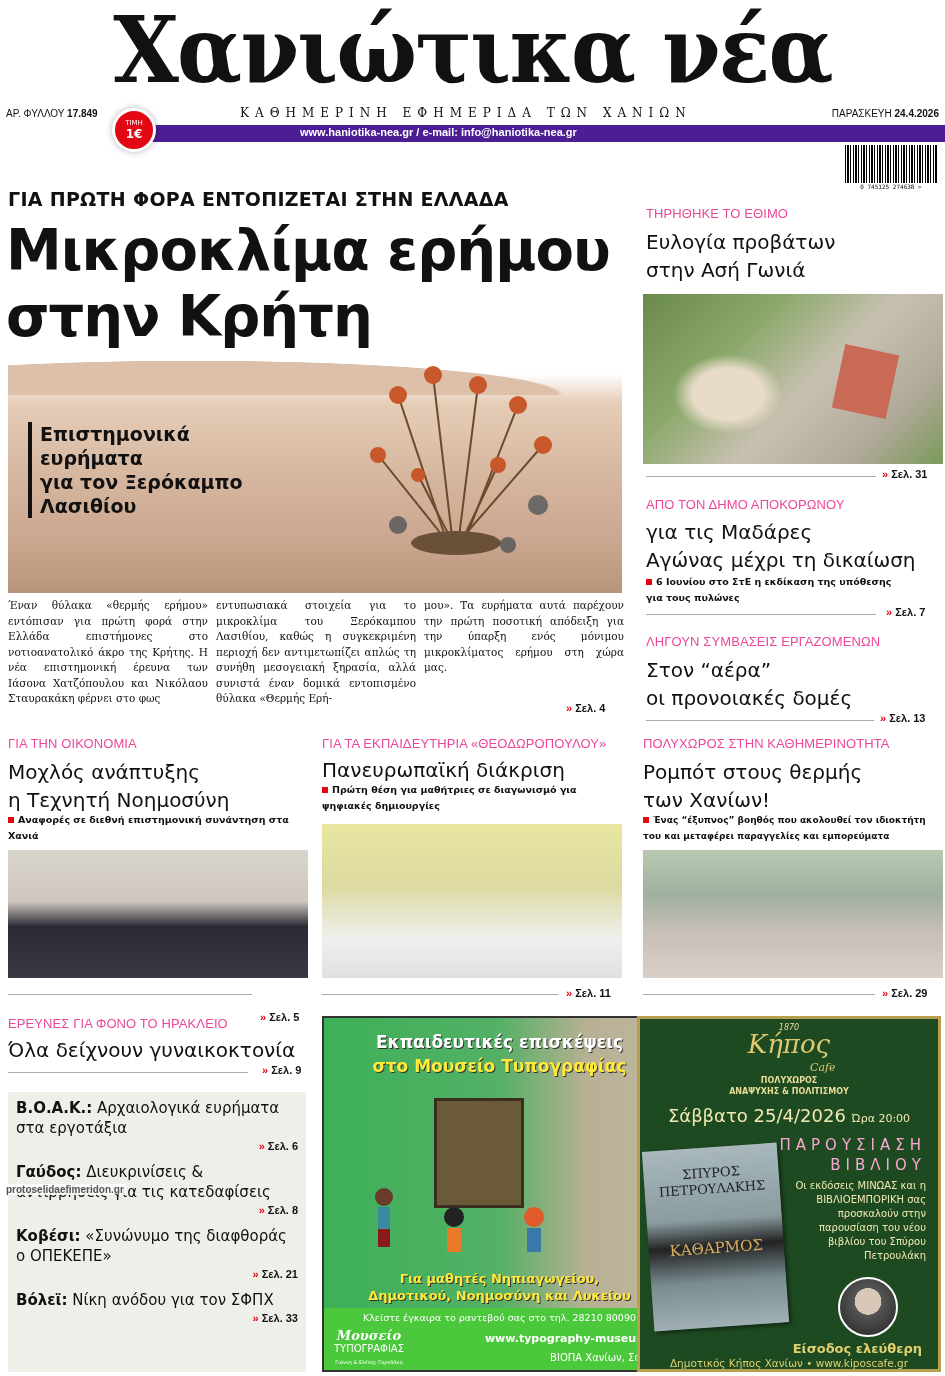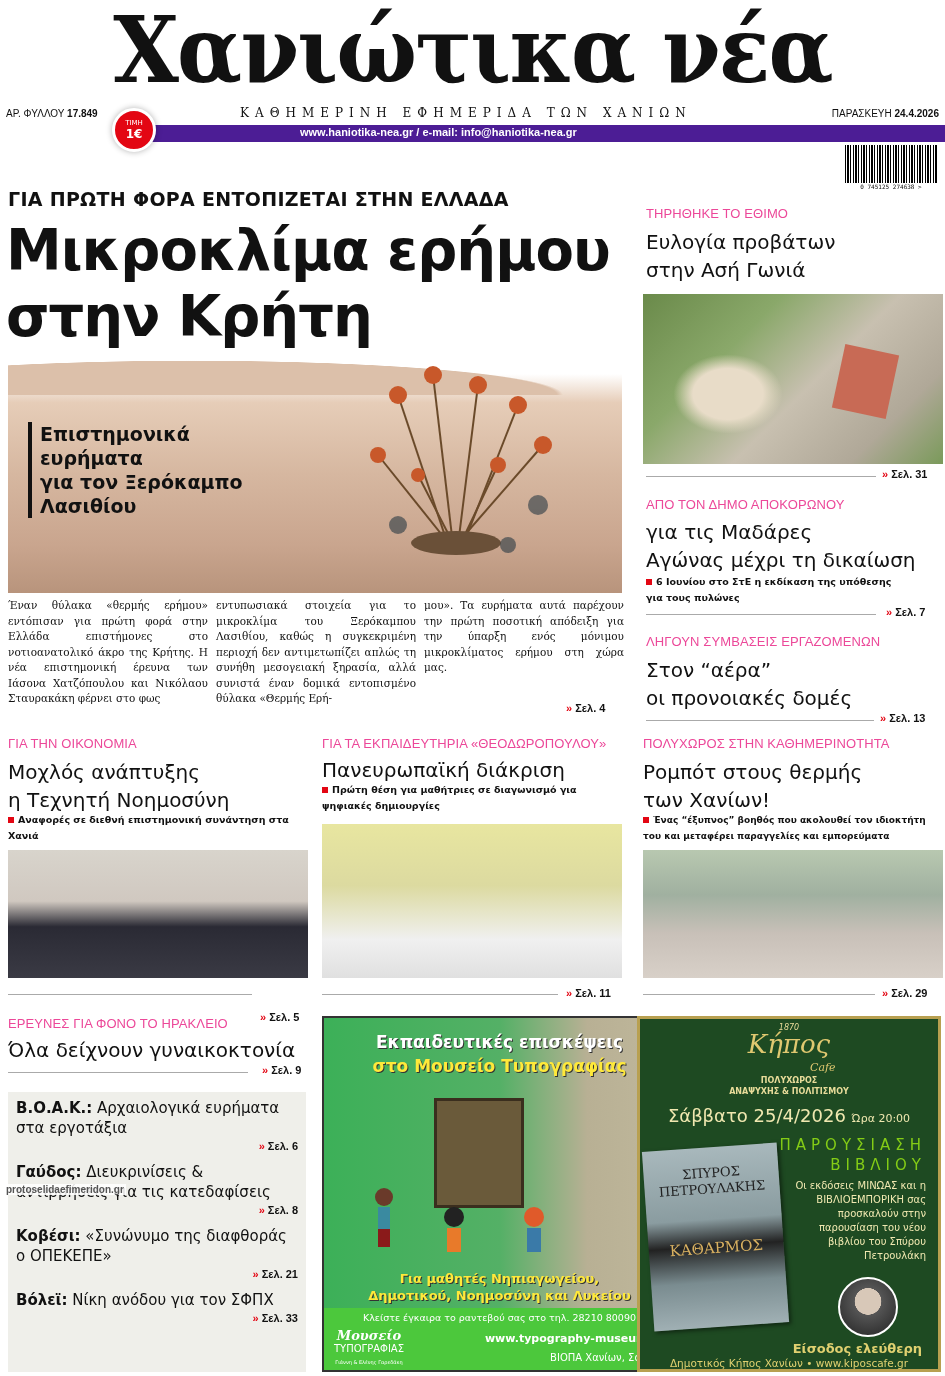--- a/index.html
+++ b/index.html
@@ -69,21 +69,21 @@
   .ad-museum .green .url { position: absolute; right: 10px; top: 24px; font-weight: bold; font-size: 11px; }
   .ad-museum .green .addr { position: absolute; right: 16px; top: 44px; font-size: 10px; }
 
   .ad-kipos { left: 637px; top: 1016px; width: 304px; height: 356px; background: #1e4a22; border: 3px solid #b8a050; color: #e8dc9a; overflow: hidden; }
   .ad-kipos .yr { position: absolute; left: 0; width: 100%; text-align: center; top: 4px; font-size: 8px; font-style: italic; }
   .ad-kipos .brand { position: absolute; left: 0; width: 100%; text-align: center; top: 10px; font-family: "DejaVu Serif", serif; font-style: italic; font-size: 26px; color: #e0c870; }
   .ad-kipos .cafe { position: absolute; left: 170px; top: 42px; font-family: "DejaVu Serif", serif; font-style: italic; font-size: 11px; color: #e0c870; }
   .ad-kipos .poly { position: absolute; left: 0; width: 100%; text-align: center; top: 56px; font-size: 8px; line-height: 11px; font-weight: bold; }
   .ad-kipos .when { position: absolute; left: 0; width: 100%; text-align: center; top: 86px; font-size: 18px; color: #f0e8b0; }
   .ad-kipos .when small { font-size: 11px; }
-  .ad-kipos .pres { position: absolute; right: 12px; top: 116px; text-align: right; font-size: 15px; letter-spacing: 5px; line-height: 20px; color: #84cc16; }
+  .ad-kipos .pres { position: absolute; right: 12px; top: 116px; text-align: right; font-size: 15px; letter-spacing: 5px; line-height: 20px; color: #f9a8d4; }
   .ad-kipos .inv { position: absolute; right: 12px; top: 160px; width: 140px; text-align: right; font-size: 10px; line-height: 14px; color: #f0e8b0; }
   .ad-kipos .book { position: absolute; left: 8px; top: 128px; width: 135px; height: 180px; background: linear-gradient(180deg, #a8b8bc 0%, #8a9ca0 40%, #222 55%, #7a8c90 75%, #a0b0b4 100%); transform: rotate(-4deg); box-shadow: 2px 2px 4px rgba(0,0,0,0.5); }
   .ad-kipos .book .a { position: absolute; left: 0; width: 100%; top: 18px; text-align: center; font-family: "DejaVu Serif", serif; font-size: 13px; color: #222; line-height: 16px; }
   .ad-kipos .book .t { position: absolute; left: 0; width: 100%; top: 92px; text-align: center; font-family: "DejaVu Serif", serif; font-size: 15px; color: #d8b060; }
   .ad-kipos .portrait { position: absolute; left: 198px; top: 258px; width: 60px; height: 60px; border-radius: 50%; background: radial-gradient(circle at 50% 40%, #d8c8b8 0 30%, #555 31%, #222 100%); border: 2px solid #fff; }
   .ad-kipos .free { position: absolute; right: 16px; top: 322px; font-size: 13px; color: #e0d070; font-weight: bold; }
   .ad-kipos .foot { position: absolute; left: 0; width: 100%; text-align: center; top: 338px; font-size: 10.5px; color: #e0d070; }
 </style>
 </head>
 <body>

